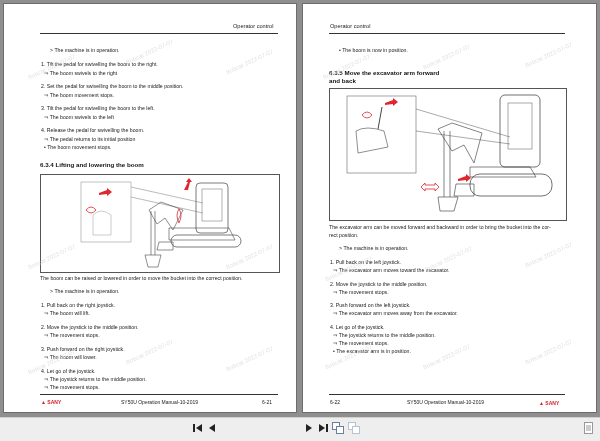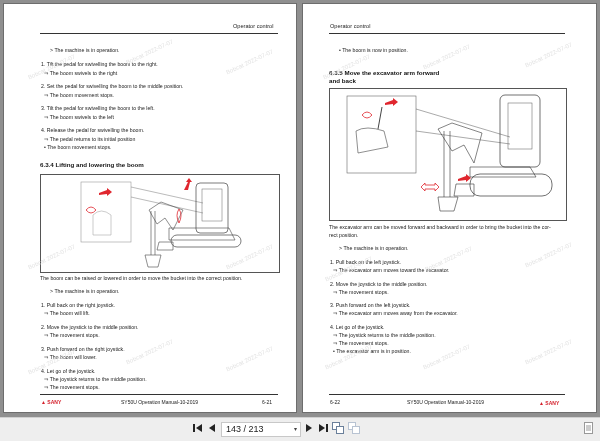--- a/index.html
+++ b/index.html
@@ -158,24 +158,20 @@
     <svg width="10" height="10" viewBox="0 0 10 10">
         <rect x="0" y="1" width="2" height="8" fill="#222"></rect>
         <path d="M9 1 L3 5 L9 9z" fill="#222"></path>
       </svg>
   </div>
   <div class="tb-btn" style="left:208px;">
     <svg width="8" height="10" viewBox="0 0 8 10">
         <path d="M7 1 L1 5 L7 9z" fill="#222"></path>
       </svg>
   </div>
-  <div class="pagebox">
-    <span>143 / 213</span>
-    <span class="dd">▾</span>
-  </div>
   <div class="tb-btn" style="left:305px;">
     <svg width="8" height="10" viewBox="0 0 8 10">
         <path d="M1 1 L7 5 L1 9z" fill="#222"></path>
       </svg>
   </div>
   <div class="tb-btn" style="left:318px;">
     <svg width="10" height="10" viewBox="0 0 10 10">
         <path d="M1 1 L7 5 L1 9z" fill="#222"></path>
         <rect x="8" y="1" width="2" height="8" fill="#222"></rect>
       </svg>

